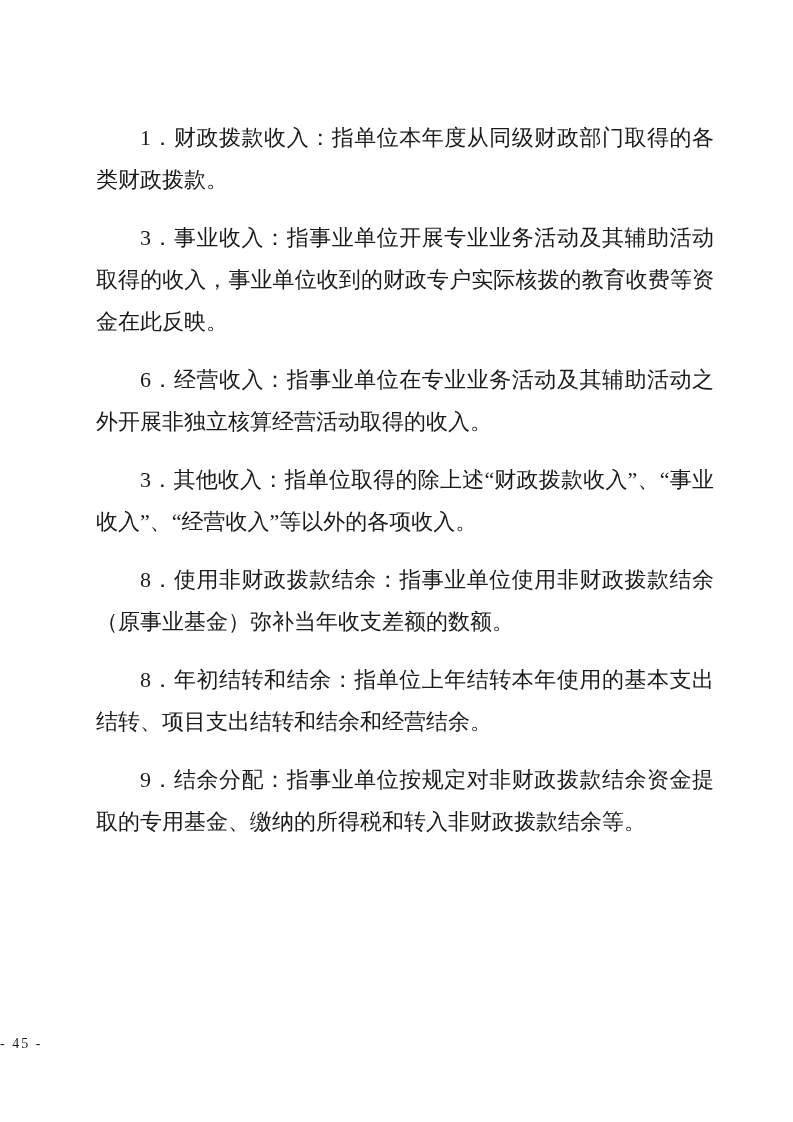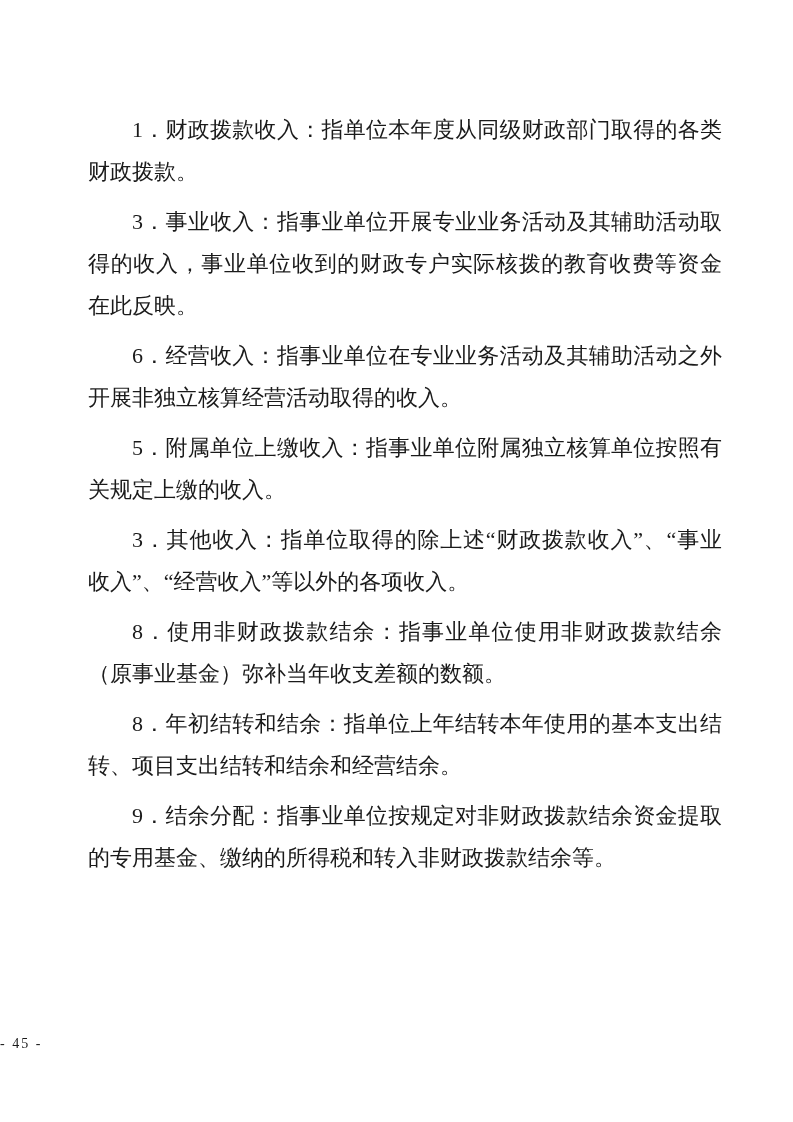--- a/index.html
+++ b/index.html
@@ -13,21 +13,21 @@
     height: 1122px;
     margin: 0 auto;
     background: #ffffff;
     box-sizing: border-box;
     padding: 101px 63px 0 80px;
     font-family: "Liberation Serif", "DejaVu Serif", serif;
     color: #1a1a1a;
     overflow: hidden;
   }
   .body-text p.para {
-    margin: 8px;
+    margin: 16px;
     font-size: 22px;
     line-height: 42px;
     text-align: justify;
     text-justify: inter-character;
     text-indent: 2em;
     word-break: break-all;
     letter-spacing: 0;
   }
   .footer {
     position: absolute;
@@ -41,21 +41,20 @@
   }
 </style>
 </head>
 <body>
 
 <div class="page">
   <div class="body-text">
     <p class="para">1．财政拨款收入：指单位本年度从同级财政部门取得的各类财政拨款。</p>
     <p class="para">3．事业收入：指事业单位开展专业业务活动及其辅助活动取得的收入，事业单位收到的财政专户实际核拨的教育收费等资金在此反映。</p>
     <p class="para">6．经营收入：指事业单位在专业业务活动及其辅助活动之外开展非独立核算经营活动取得的收入。</p>
-    <p class="para">5．附属单位上缴收入：指事业单位附属独立核算单位按照有关规定上缴的收入。</p>
     <p class="para">3．其他收入：指单位取得的除上述“财政拨款收入”、“事业收入”、“经营收入”等以外的各项收入。</p>
     <p class="para">8．使用非财政拨款结余：指事业单位使用非财政拨款结余（原事业基金）弥补当年收支差额的数额。</p>
     <p class="para">8．年初结转和结余：指单位上年结转本年使用的基本支出结转、项目支出结转和结余和经营结余。</p>
     <p class="para">9．结余分配：指事业单位按规定对非财政拨款结余资金提取的专用基金、缴纳的所得税和转入非财政拨款结余等。</p>
   </div>
   <div class="footer">
     <span>- 45 -</span>
   </div>
 </div>
 

